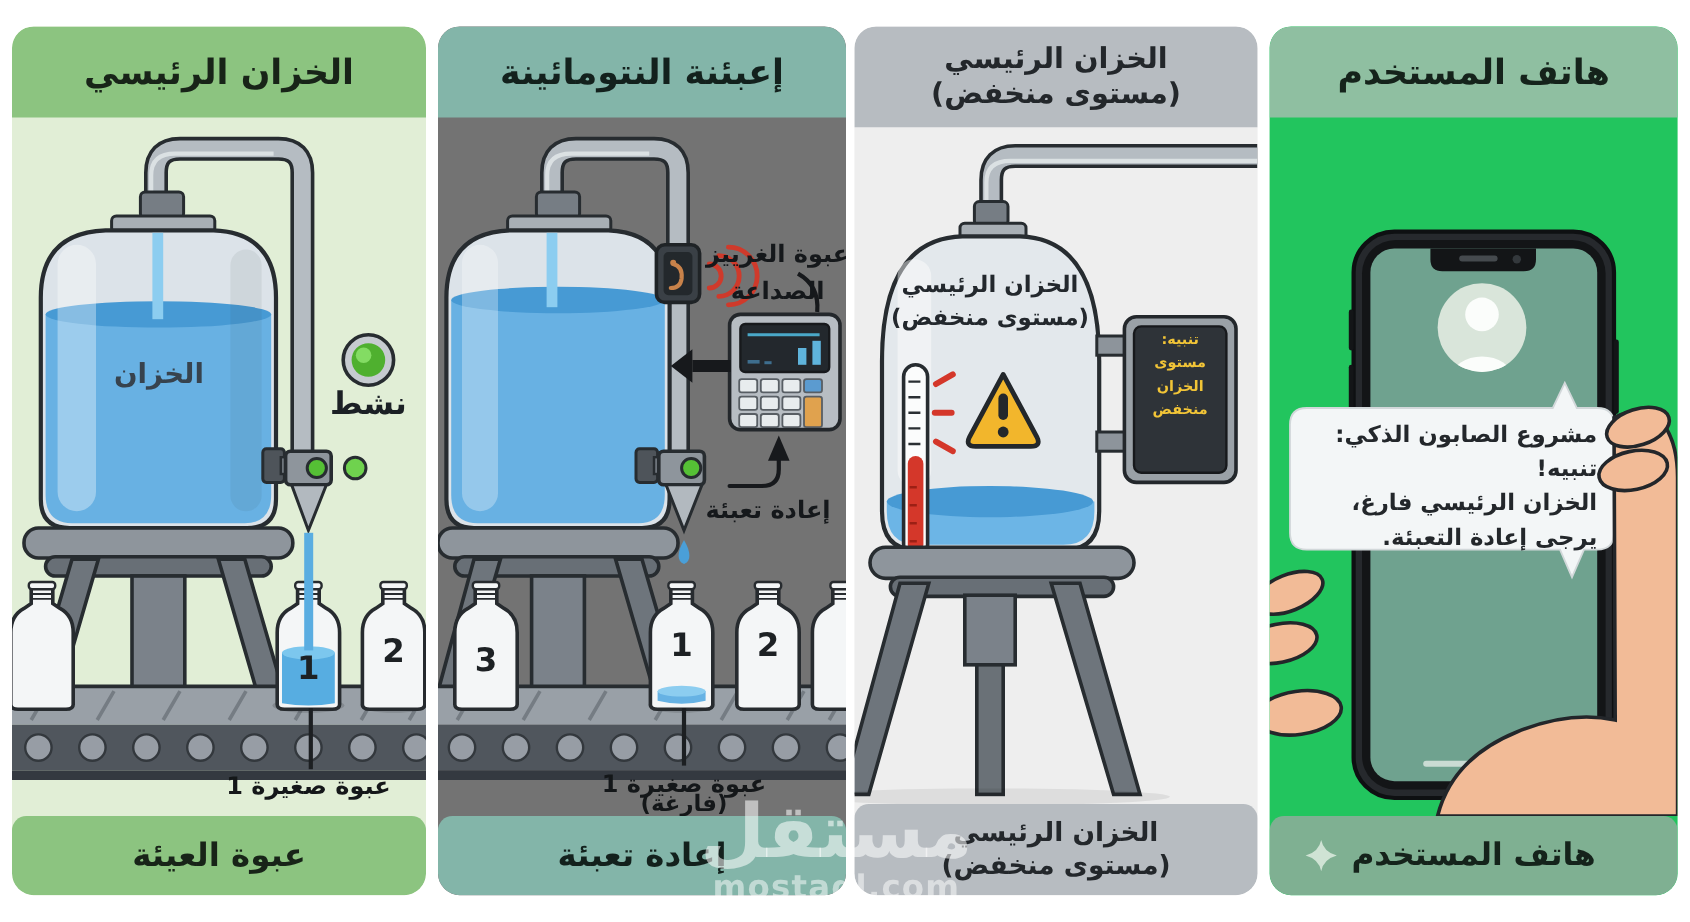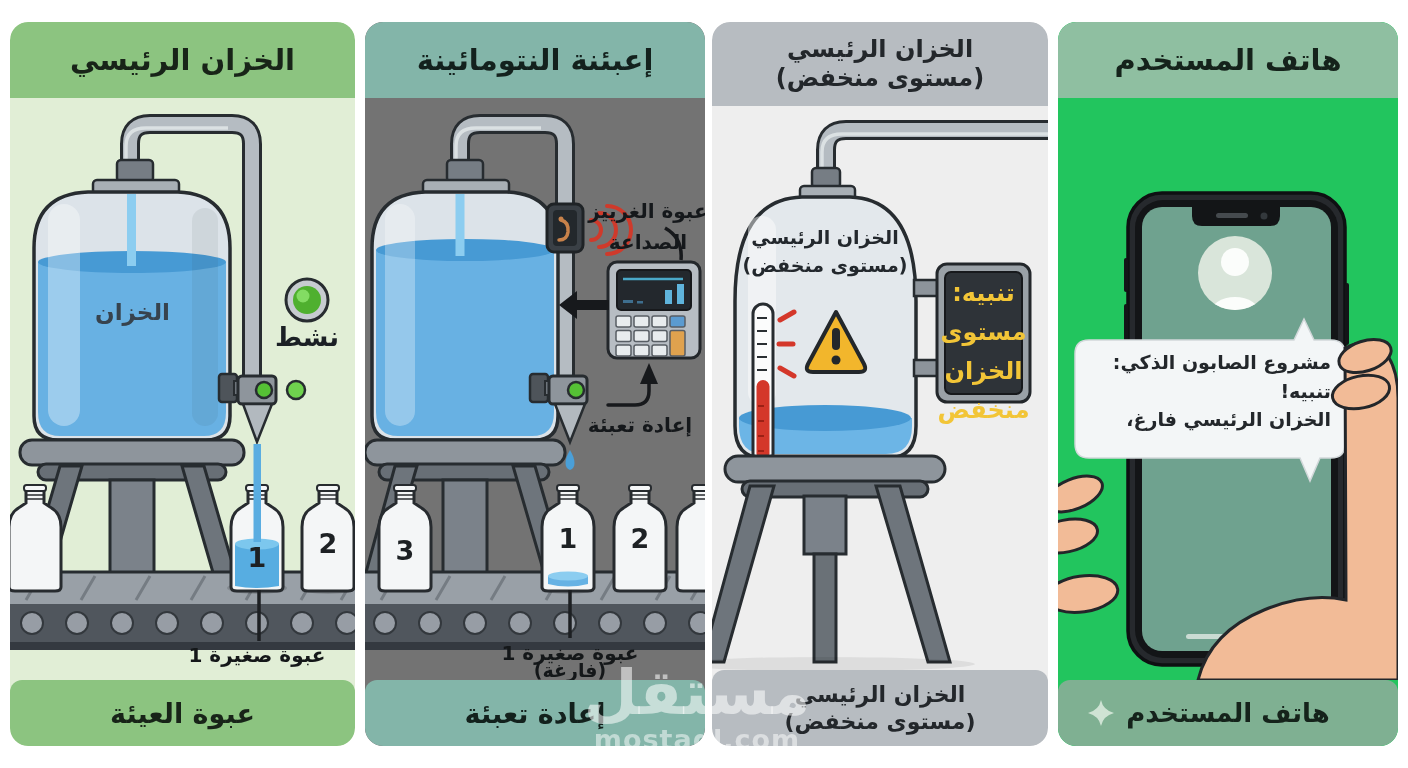--- a/index.html
+++ b/index.html
@@ -25,21 +25,21 @@
   .body{position:relative;flex:1 1 auto;}
   .body>svg{position:absolute;left:0;top:0;width:100%;height:100%;}
   .lbl{position:absolute;direction:rtl;font-weight:bold;text-align:center;color:#1d2327;}
   .tklbl1{left:40px;top:198px;width:165px;font-size:23px;color:#37434e;line-height:1.4;}
   .activelbl{left:262px;top:224px;width:70px;font-size:26px;color:#1b2025;}
   .num{position:absolute;width:40px;text-align:center;font-weight:bold;font-size:27px;color:#1d2124;}
   .cap{font-size:20px;color:#141719;}
   .senslbl{left:218px;top:62px;width:130px;font-size:20px;color:#15181b;line-height:1.55;margin-top:36px;}
   .refilllbl{left:200px;top:315px;width:150px;font-size:20px;color:#15181b;}
   .tklbl3{left:23px;top:118px;width:180px;font-size:19px;color:#23282d;line-height:1.45;}
-  .signlbl{left:225px;top:168px;width:93px;font-size:24px;color:#f2c537;line-height:1.62;}
+  .signlbl{left:225px;top:168px;width:93px;font-size:12px;color:#f2c537;line-height:1.62;}
   .notiflbl{left:27px;top:250px;width:246px;font-size:19px;color:#23272b;line-height:1.5;
             text-align:right;}
   .sparkle{position:absolute;left:28px;top:18px;width:30px;height:30px;}
   .watermark{position:absolute;left:565px;top:662px;width:264px;text-align:center;z-index:6;
              pointer-events:none;}
   .wm-ar{font-size:62px;font-weight:bold;line-height:1;color:rgba(255,255,255,0.55);direction:rtl;}
   .wm-en{font-size:27px;letter-spacing:1px;color:rgba(255,255,255,0.5);margin-top:0;font-weight:bold;}
 </style>
 </head>
 <body>
@@ -376,20 +376,21 @@
           <ellipse cx="24" cy="496" rx="36" ry="18" transform="rotate(-8 24 496)"></ellipse>
           <path d="M287 250 Q315 236 330 258 Q340 274 340 300 L340 582 L140 582 Q152 534 206 512 Q250 494 288 502 Z"></path>
           <ellipse cx="307" cy="258" rx="27" ry="15" transform="rotate(-18 307 258)"></ellipse>
           <ellipse cx="303" cy="294" rx="29" ry="16" transform="rotate(-12 303 294)"></ellipse>
         </g>
       </svg>
       <div class="lbl notiflbl">
         <div>مشروع الصابون الذكي:</div>
         <div>تنبيه!</div>
         <div>الخزان الرئيسي فارغ،</div>
+        <div>يرجى إعادة التعبئة.</div>
       </div>
     </div>
     <footer class="band foot f4">
       <svg class="sparkle" viewBox="0 0 30 30">
         <path d="M15 2 Q17 12 28 15 Q17 18 15 28 Q13 18 2 15 Q13 12 15 2 Z" fill="#cfe3d4"></path>
       </svg>
       <span>هاتف المستخدم</span>
     </footer>
   </section>
 

